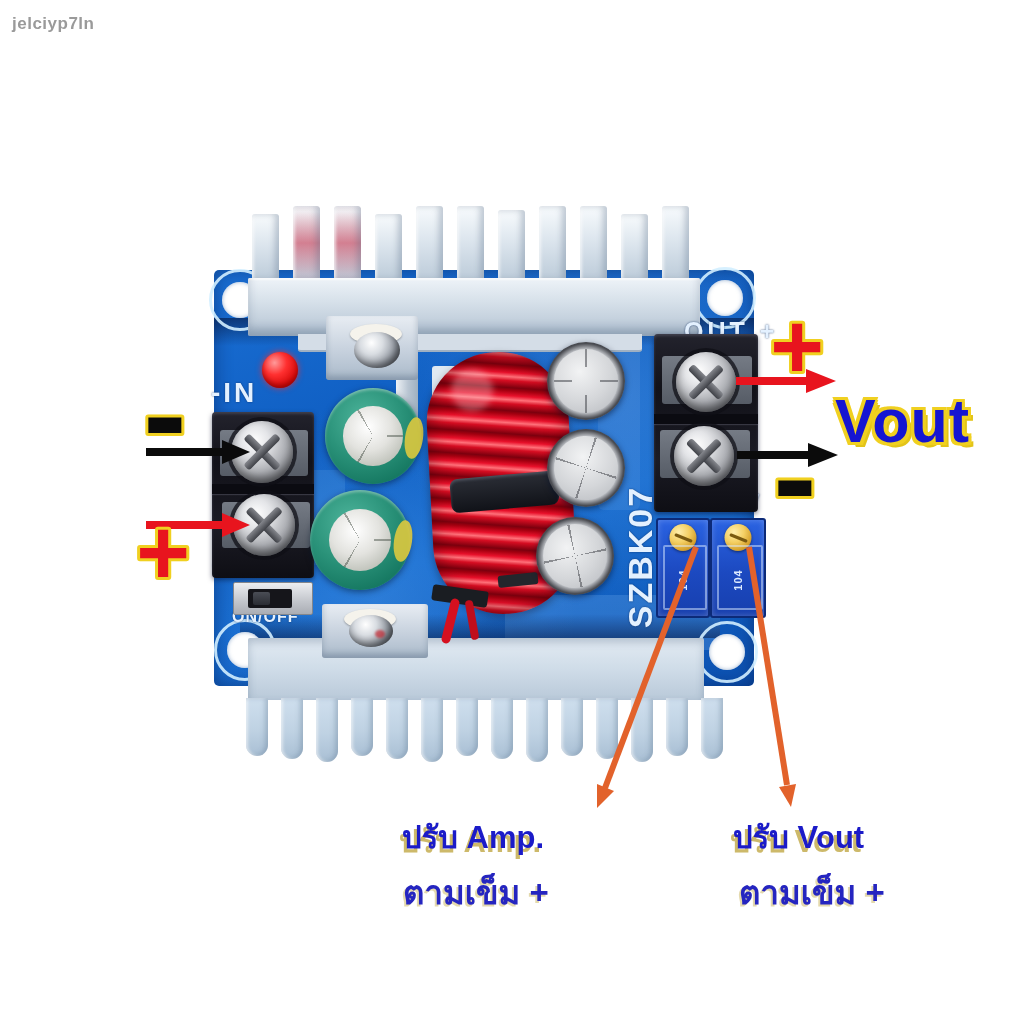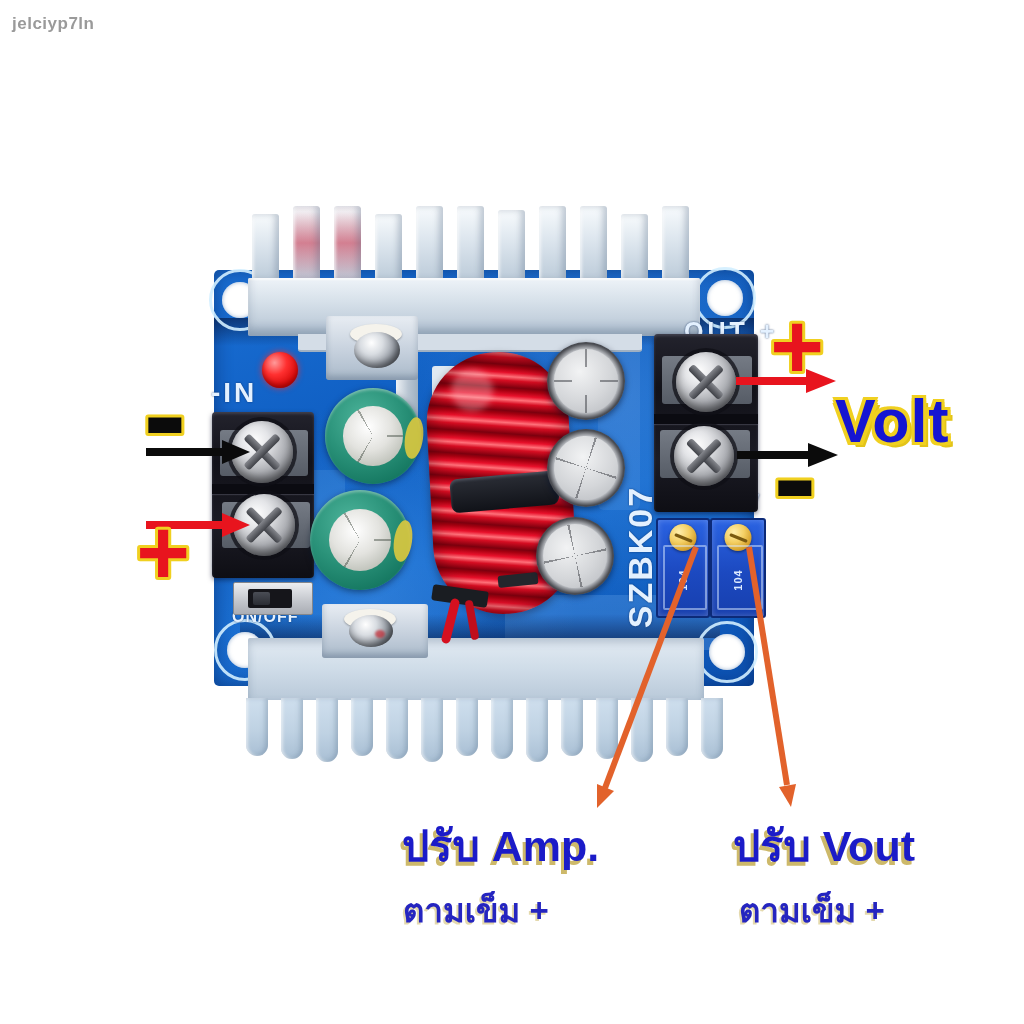--- a/index.html
+++ b/index.html
@@ -143,21 +143,21 @@
        color:#dceaff;font-size:11px;font-weight:bold;letter-spacing:1px;}
 
   
   .vlabel{font-weight:bold;color:#1515d2;font-size:61px;letter-spacing:1px;
        text-shadow:3px 3px 0 #f0d020,-3px 3px 0 #f0d020,3px -3px 0 #f0d020,-3px -3px 0 #f0d020,
                    3px 0 0 #f0d020,-3px 0 0 #f0d020,0 3px 0 #f0d020,0 -3px 0 #f0d020,5px 5px 0 #e3c418;}
   .vin-label{left:44px;top:444px;}
   .vout-label{left:835px;top:386px;}
 
   
-  .thai-title{font-size:43px;font-weight:bold;color:#1b1bc8;text-shadow:-3px 4px 0 #cdb96a;white-space:nowrap;}
+  .thai-title{font-size:31px;font-weight:bold;color:#1b1bc8;text-shadow:-3px 4px 0 #cdb96a;white-space:nowrap;}
   .thai-sub{font-size:33px;font-weight:bold;color:#2525c0;text-shadow:-2px 2px 0 rgba(205,185,106,.55);white-space:nowrap;}
   .amp-group{left:402px;top:812px;}
   .volt-group{left:733px;top:812px;}
   .thai-sub.amp{margin-top:4px;margin-left:1px;}
   .thai-sub.volt{margin-top:4px;margin-left:6px;}
 
   svg text{font-family:"Liberation Sans","DejaVu Sans",sans-serif;font-weight:bold;}
   .overlay{left:0;top:0;width:1024px;height:1024px;pointer-events:none;}
 </style>
 </head>
@@ -320,21 +320,21 @@
     <g>
       <line x1="696" y1="547" x2="605" y2="788" stroke="#e2622b" stroke-width="6"></line>
       <polygon points="597,808 614,791 597,784" fill="#e2622b"></polygon>
     </g>
     <g>
       <line x1="749" y1="547" x2="787" y2="785" stroke="#e2622b" stroke-width="6"></line>
       <polygon points="791,807 796,784 779,787" fill="#e2622b"></polygon>
     </g>
   </svg>
 
-  <div class="abs vlabel vout-label">Volt</div>
+  <div class="abs vlabel vout-label">Vout</div>
 
   <div class="abs amp-group">
     <div class="thai-title">ปรับ Amp.</div>
     <div class="thai-sub amp">ตามเข็ม +</div>
   </div>
   <div class="abs volt-group">
     <div class="thai-title">ปรับ Vout</div>
     <div class="thai-sub volt">ตามเข็ม +</div>
   </div>
 

